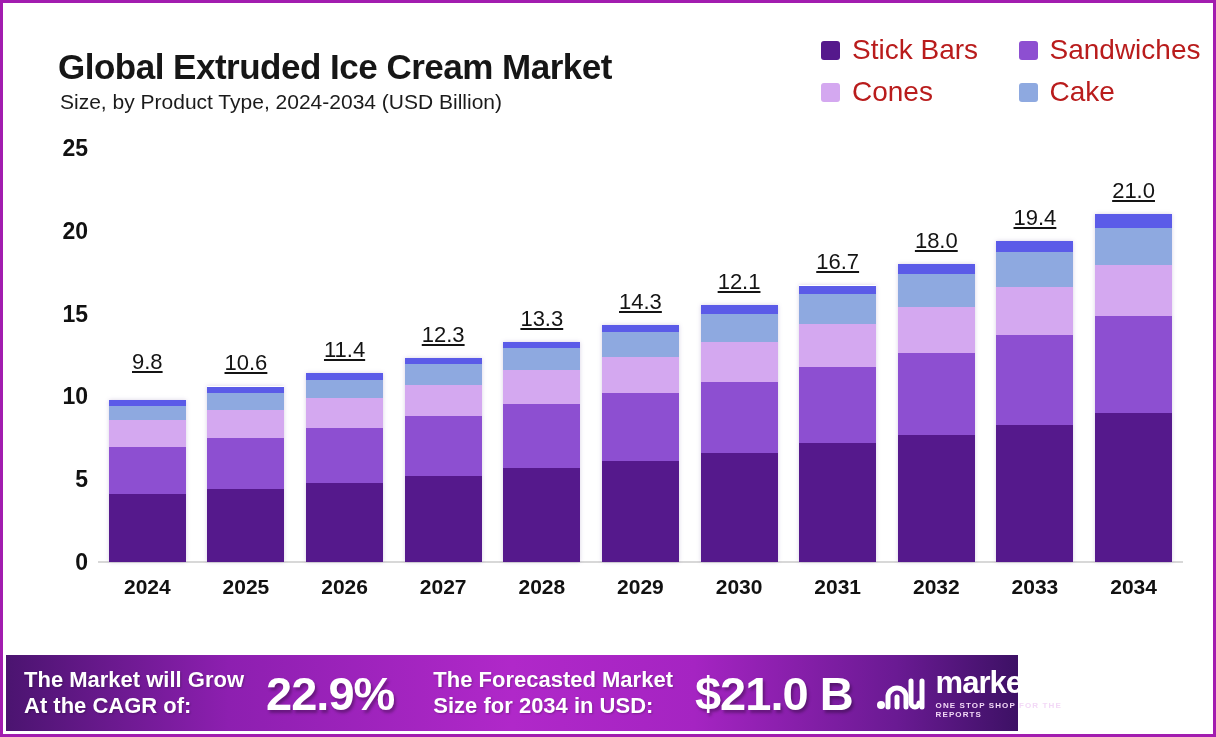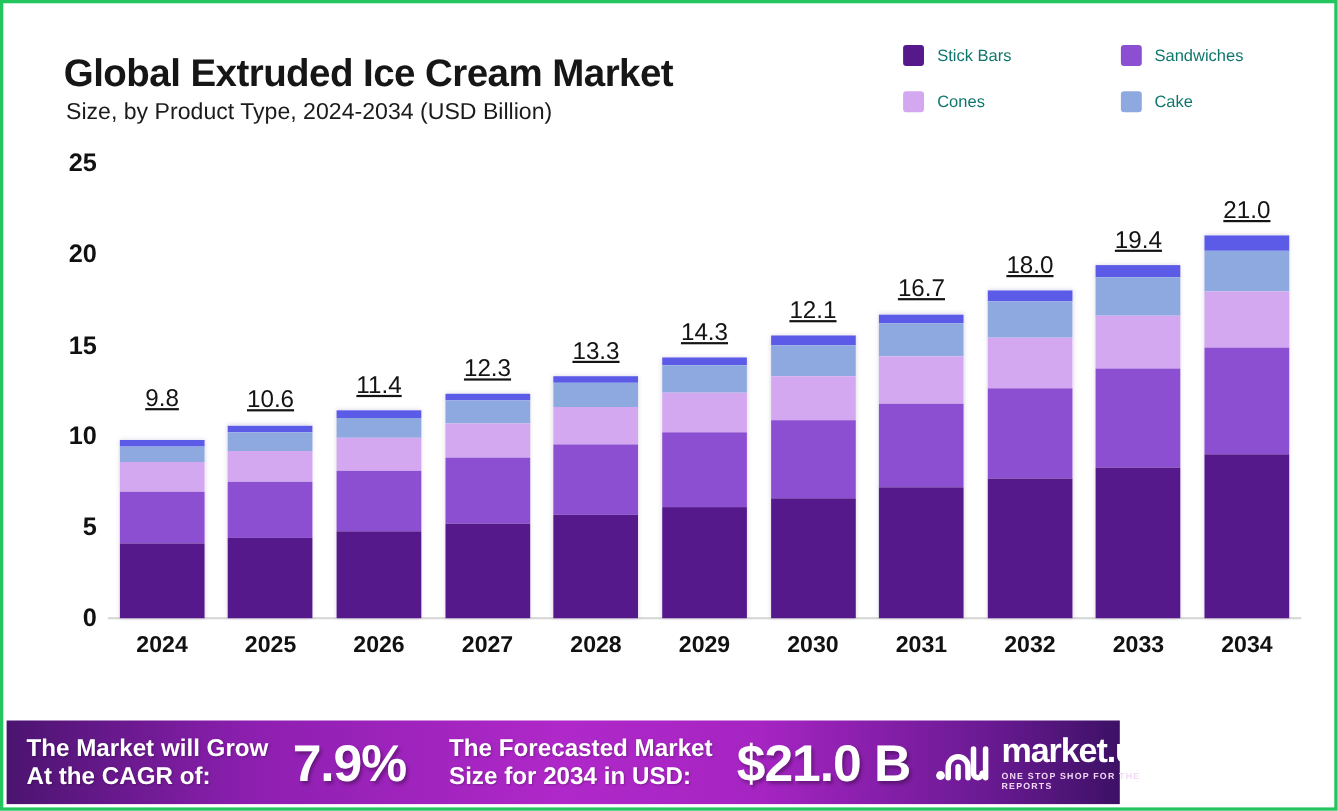--- a/index.html
+++ b/index.html
@@ -1,27 +1,27 @@
 <!DOCTYPE html>
 <html><head>
 <meta charset="utf-8">
 <style>
   html,body{margin:0;padding:0;}
   body{width:1216px;height:737px;background:#ffffff;font-family:"Liberation Sans",sans-serif;overflow:hidden;}
-  #frame{position:relative;width:1216px;height:737px;box-sizing:border-box;border:3px solid #22c55e;background:#ffffff;padding-left:43px;}
+  #frame{position:relative;width:1216px;height:737px;box-sizing:border-box;border:3px solid #a21caf;background:#ffffff;padding-left:43px;}
 
   
   #title{position:absolute;left:55px;top:44px;font-size:35px;font-weight:bold;color:#161616;letter-spacing:-0.5px;white-space:nowrap;}
   #subtitle{position:absolute;left:57px;top:87px;font-size:21px;color:#1b1b1b;white-space:nowrap;}
 
   
   #legend{position:absolute;left:818px;top:26px;width:395px;display:flex;flex-wrap:wrap;}
   .lg-item{display:flex;align-items:center;width:50%;height:42px;box-sizing:border-box;}
   .lg-sw{width:19px;height:19px;border-radius:3px;flex:0 0 auto;margin-right:12px;}
-  .lg-tx{font-size:15px;color:#0f766e;white-space:nowrap;}
+  .lg-tx{font-size:28px;color:#b91c1c;white-space:nowrap;}
   #baseline{position:absolute;left:95px;top:558px;width:1085px;height:2px;background:#d8d8d8;}
   .ytick{position:absolute;right:0;transform:translateY(-50%);font-size:23px;font-weight:bold;color:#111;}
   #yaxis{position:absolute;left:30px;top:145px;width:55px;height:414px;}
 
   #bars{position:absolute;left:95px;top:145px;width:1085px;height:414px;display:flex;align-items:flex-end;justify-content:space-around;}
   .bar-col{position:relative;width:88px;height:414px;display:flex;flex-direction:column;justify-content:flex-end;align-items:center;}
   .bar-stack{width:77px;display:flex;flex-direction:column;justify-content:flex-end;box-shadow:0 0 4px rgba(120,90,160,.28);}
   .seg{width:100%;}
   .bar-val{position:absolute;left:0;width:100%;text-align:center;font-size:22px;color:#141414;white-space:nowrap;text-decoration:underline;}
   #xrow{position:absolute;left:95px;top:572px;width:1085px;display:flex;justify-content:space-around;}
@@ -203,21 +203,21 @@
       <div class="xcell">2032</div>
       <div class="xcell">2033</div>
       <div class="xcell">2034</div>
     </div>
 
   <div id="footer">
     <div id="f1">
       <div class="f-lbl">The Market will Grow</div>
       <div class="f-lbl">At the CAGR of:</div>
     </div>
-    <div id="f2" class="f-big">7.9%</div>
+    <div id="f2" class="f-big">22.9%</div>
     <div id="f3">
       <div class="f-lbl">The Forecasted Market</div>
       <div class="f-lbl">Size for 2034 in USD:</div>
     </div>
     <div id="f4" class="f-big">$21.0 B</div>
     <div id="logo">
       <span id="logo-mark">
         <svg width="52" height="40" viewBox="0 0 52 40">
           <circle cx="6" cy="32" r="4" fill="#ffffff"></circle>
           <path d="M13 34 V24 a9 9 0 0 1 18 0 V34" fill="none" stroke="#ffffff" stroke-width="5" stroke-linecap="round"></path>

